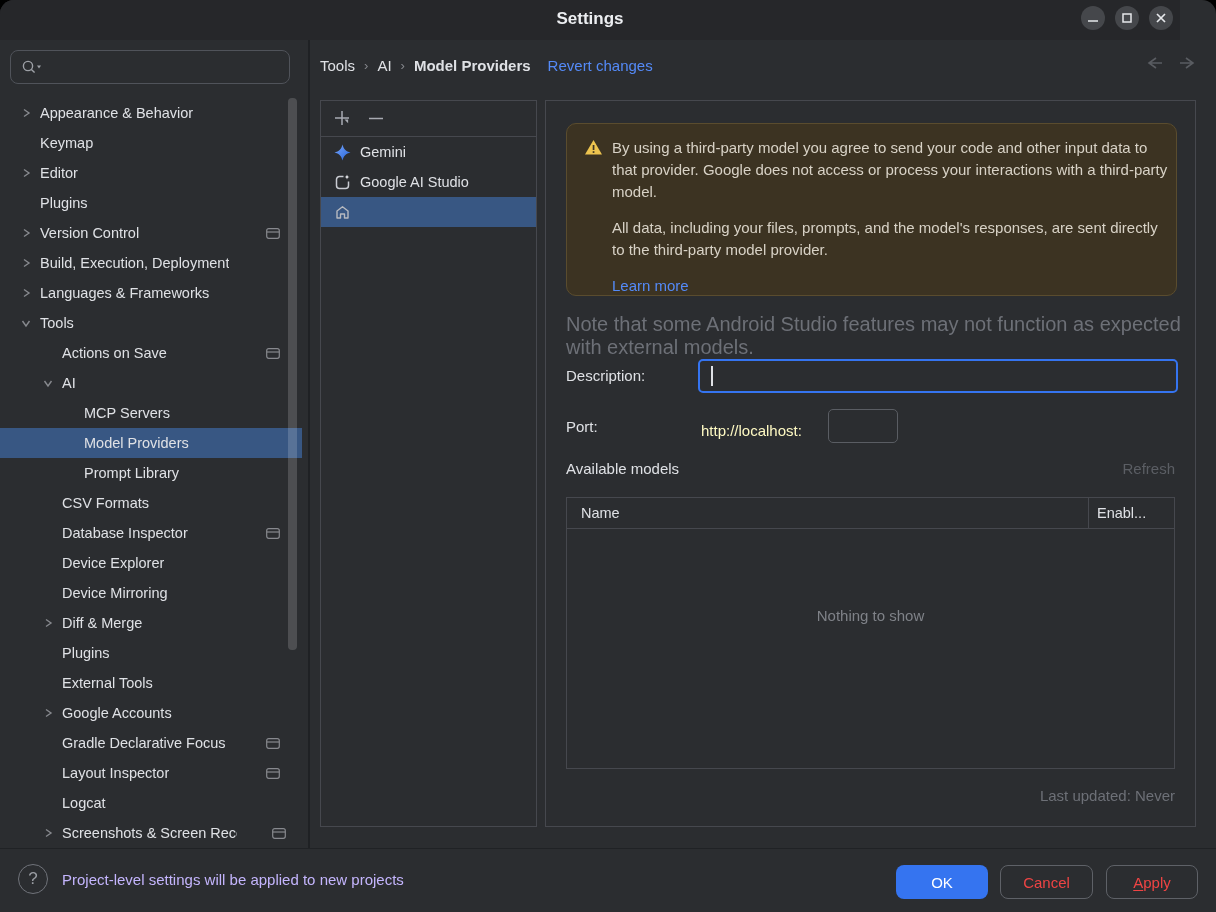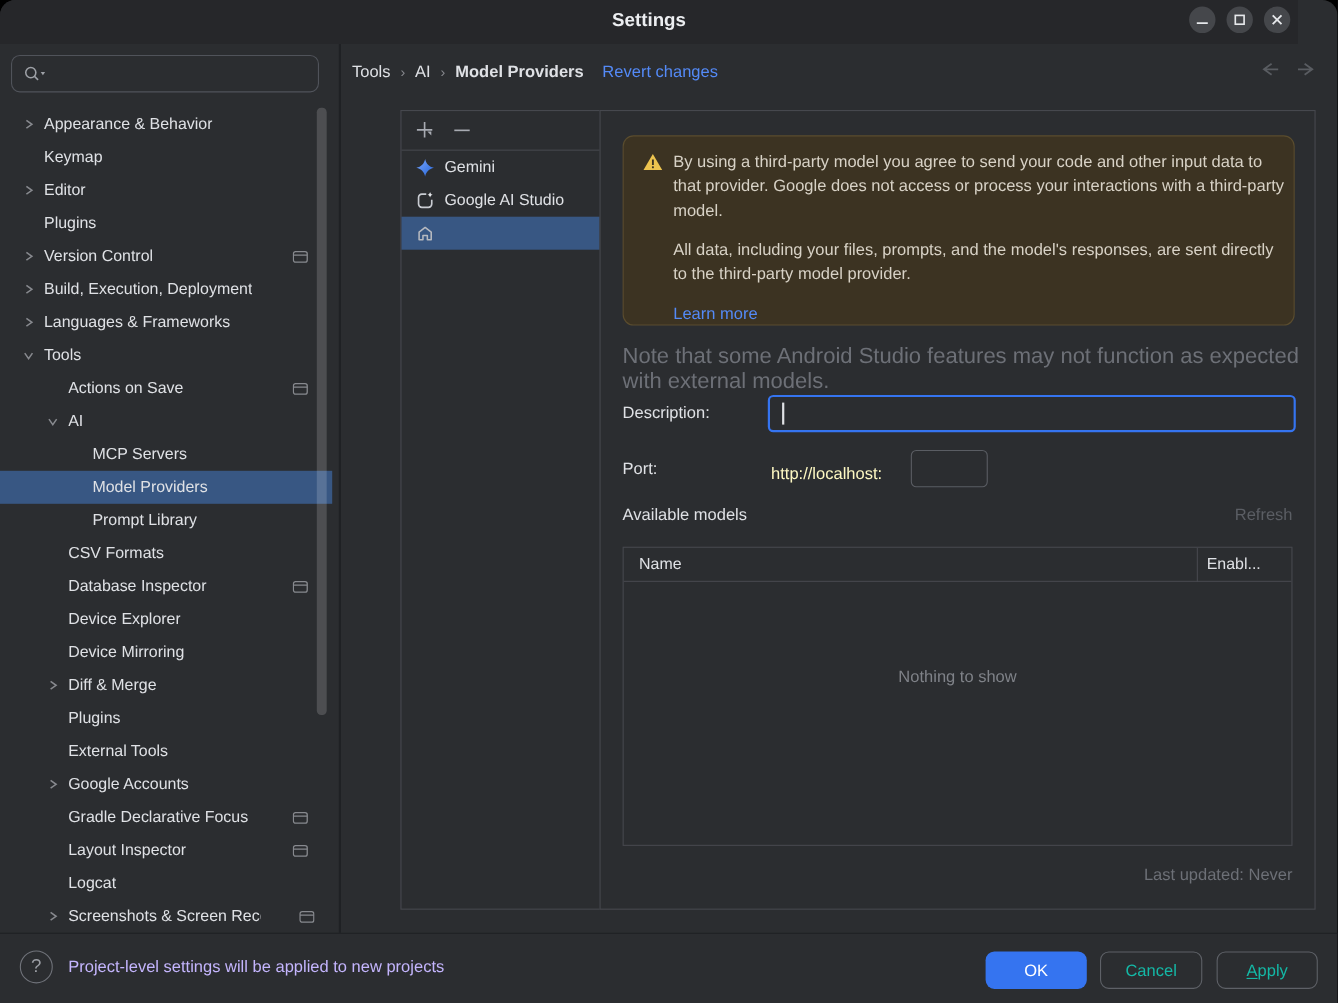--- a/index.html
+++ b/index.html
@@ -29,21 +29,21 @@
              border-radius:4px;}
   
   .crumbs{position:absolute;left:320px;top:52px;height:26px;display:flex;align-items:center;
           font-size:15px;gap:9px;}
   .crumb{color:#dfe1e5;} .crumb.last{font-weight:600;}
   .crumbsep{color:#85878c;font-size:13px;}
   .revert{color:#548af7;margin-left:8px;cursor:pointer;}
   .navarrows{position:absolute;left:1142px;top:54px;display:flex;gap:14px;}
   
   .panel{position:absolute;background:#2b2d30;border:1px solid #46484e;}
-  .pv-panel{left:320px;top:100px;width:217px;height:727px;margin-left:44px;}
+  .pv-panel{left:320px;top:100px;width:217px;height:727px;}
   .pv-toolbar{height:36px;border-bottom:1px solid #46484e;display:flex;align-items:center;padding-left:12px;gap:14px;}
   .tbtn{width:20px;height:20px;display:inline-flex;align-items:center;justify-content:center;cursor:pointer;}
   .pv-row{height:30px;display:flex;align-items:center;padding-left:13px;gap:9px;font-size:14.5px;cursor:default;}
   .pv-row.sel{background:#385783;}
   .main-panel{left:545px;top:100px;width:651px;height:727px;}
   
   .warn{position:absolute;left:20px;top:22px;width:611px;height:173px;background:#3c3322;
         border:1px solid #5a4c2e;border-radius:10px;overflow:hidden;}
   .warn-ic{position:absolute;left:17px;top:15px;}
   .warn-body{position:absolute;left:45px;top:13px;width:570px;font-size:15px;line-height:22px;color:#d8d2c6;}
@@ -73,21 +73,21 @@
   .lastupd{position:absolute;right:20px;top:686px;font-size:15px;color:#6d7077;}
   
   .footer{position:absolute;left:0;top:848px;width:1216px;height:64px;background:#2b2d30;
           border-top:1px solid #202225;}
   .helpc{position:absolute;left:18px;top:15px;width:30px;height:30px;border:1px solid #70737a;border-radius:50%;
          display:flex;align-items:center;justify-content:center;color:#9a9da3;font-size:17px;cursor:pointer;}
   .hint{position:absolute;left:62px;top:22px;font-size:15px;color:#c4b5fd;}
   .btn{position:absolute;top:16px;height:34px;border-radius:8px;font-size:15px;display:flex;
        align-items:center;justify-content:center;cursor:pointer;}
   .btn-ok{left:896px;width:92px;background:#3574f0;color:#fff;border:none;}
-  .btn-ghost{background:transparent;border:1px solid #5e6167;color:#14b8a6;}
+  .btn-ghost{background:transparent;border:1px solid #5e6167;color:#ef4444;}
   .btn-cancel{left:1000px;width:93px;}
   .btn-apply{left:1106px;width:92px;}
   .mn{text-decoration:underline;text-underline-offset:2px;}
 </style>
 </head>
 <body>
 
 <div class="window">
 
   <div class="titlebar">

